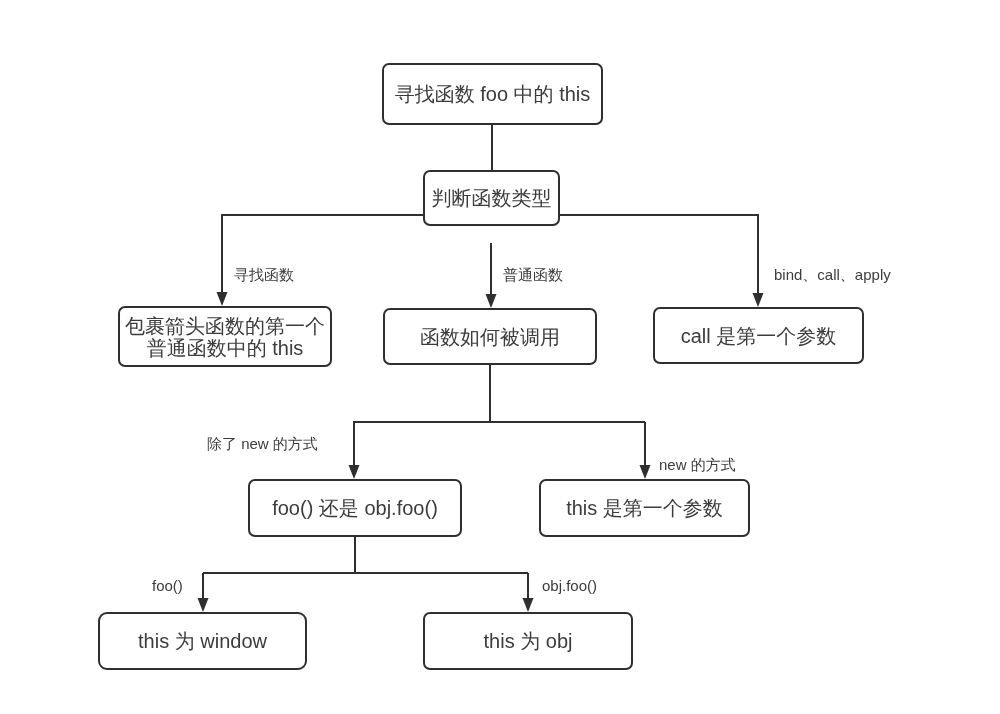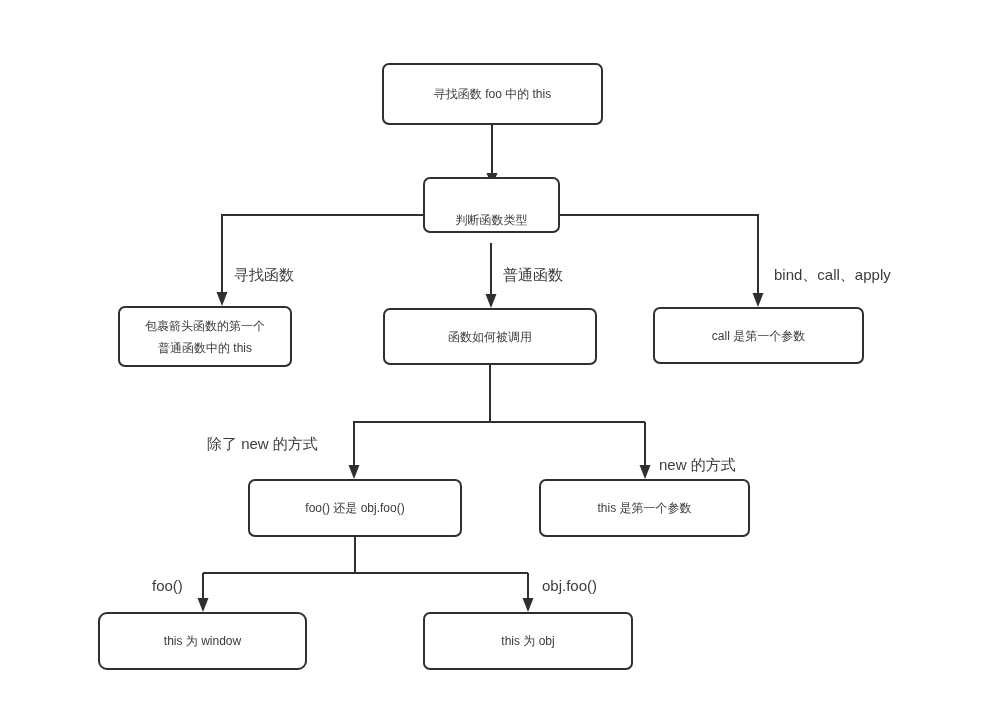--- a/index.html
+++ b/index.html
@@ -17,21 +17,21 @@
   .connectors polygon{fill:var(--line);stroke:none;}
   .node{
     position:absolute;
     border:2px solid var(--border);
     border-radius:7px;
     background:var(--bg);
     display:flex;
     flex-direction:column;
     align-items:center;
     justify-content:center;
-    font-size:12px;
+    font-size:20px;
     line-height:22px;
     color:var(--text);
     text-align:center;
     white-space:nowrap;
   }
   .edge-label{
     position:absolute;
     font-size:15px;
     color:var(--text);
     white-space:nowrap;
@@ -62,25 +62,25 @@
 
     <path d="M355 537 V573 M203 573 H528 M203 573 V598 M528 573 V598"></path>
     <polygon points="203,612 197.5,598 208.5,598"></polygon>
     <polygon points="528,612 522.5,598 533.5,598"></polygon>
   </svg>
 
   <div class="node" style="left:382px;top:63px;width:221px;height:62px;">
     <div>寻找函数 foo 中的 this</div>
   </div>
 
-  <div class="node" style="left:423px;top:177px;width:137px;height:56px;justify-content:flex-end;">
+  <div class="node" style="left:423px;top:170px;width:137px;height:56px;">
     <div>判断函数类型</div>
   </div>
 
-  <div class="node" style="left:118px;top:306px;width:174px;height:61px;align-items:center;">
+  <div class="node" style="left:118px;top:306px;width:214px;height:61px;align-items:center;">
     <div>包裹箭头函数的第一个</div>
     <div>普通函数中的 this</div>
   </div>
 
   <div class="node" style="left:383px;top:308px;width:214px;height:57px;">
     <div>函数如何被调用</div>
   </div>
 
   <div class="node" style="left:653px;top:307px;width:211px;height:57px;">
     <div>call 是第一个参数</div>

